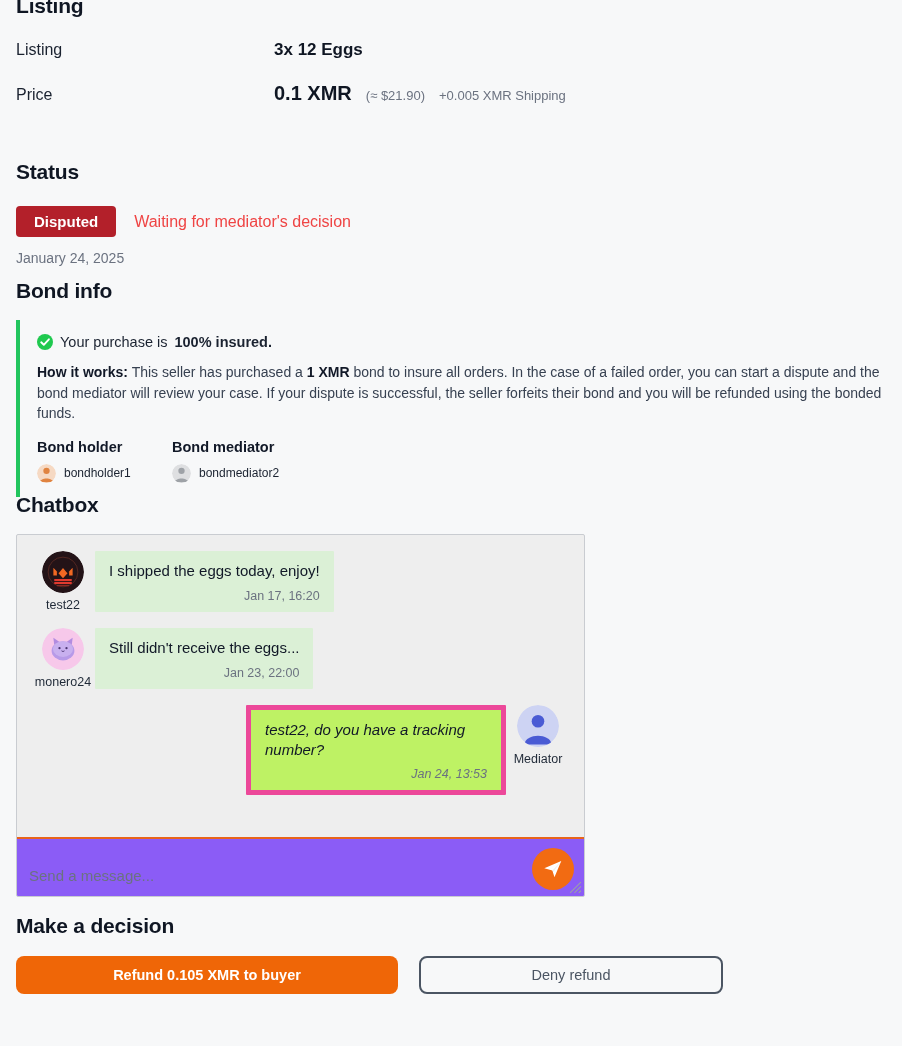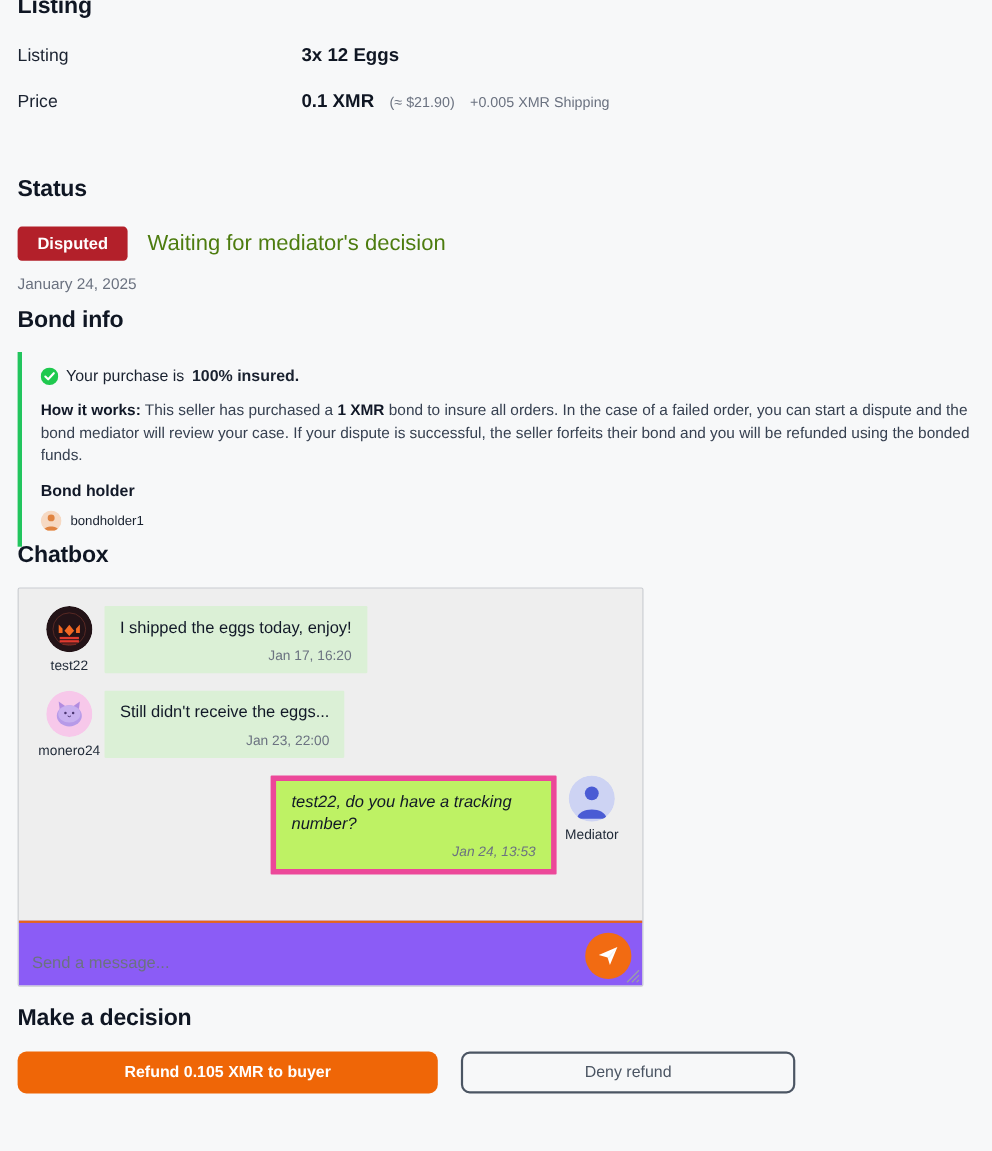--- a/index.html
+++ b/index.html
@@ -17,32 +17,32 @@
     font-size: 21px; font-weight: bold; color: #0f1623;
     margin: 0; letter-spacing: -0.2px;
   }
 
   
   #listing-section { position: absolute; left: 16px; top: -6px; width: 870px; }
   .kv-row { display: flex; align-items: baseline; margin-top: 22px; }
   .kv-label { width: 258px; font-size: 16px; color: #1a2230; }
   .kv-value { font-size: 17px; font-weight: bold; color: #0f1623; }
   .price-wrap { display: flex; align-items: baseline; gap: 14px; }
-  .price-main { font-size: 17px; font-weight: bold; color: #0f1623; }
+  .price-main { font-size: 20px; font-weight: bold; color: #0f1623; }
   .price-usd { font-size: 13px; color: #6b7280; }
   .price-ship { font-size: 13px; color: #6b7280; }
 
   
   #status-section { position: absolute; left: 16px; top: 160px; width: 870px; }
   .status-row { display: flex; align-items: center; gap: 18px; margin-top: 22px; }
   .badge {
     background: #b3202a; color: #ffffff; font-size: 15px; font-weight: bold;
     padding: 7px 18px; border-radius: 4px; line-height: 1.15;
   }
-  .status-text { font-size: 20px; color: #4d7c0f; }
+  .status-text { font-size: 16px; color: #ef4444; }
   .status-date { font-size: 14px; color: #6b7280; margin-top: 13px; }
 
   
   #bond-section { position: absolute; left: 16px; top: 279px; width: 870px; }
   .bond-card {
     border-left: 4px solid #22c55e;
     padding: 14px 0 14px 17px;
     margin-top: 17px;
   }
   .insured-line { display: flex; align-items: center; gap: 7px; font-size: 14.5px; color: #1a2230; }
@@ -161,20 +161,31 @@
       <div class="bond-people">
         <div class="bond-col holder">
           <div class="bond-col-title">Bond holder</div>
           <div class="bond-person">
             <svg class="mini-avatar" viewBox="0 0 24 24">
               <circle cx="12" cy="12" r="12" fill="#f6d9c3"></circle>
               <circle cx="12" cy="8.6" r="4" fill="#e08340"></circle>
               <path d="M3.6 23 C4.6 16.8 19.4 16.8 20.4 23 Z" fill="#e08340"></path>
             </svg>
             <span class="bond-person-name">bondholder1</span>
+          </div>
+        </div>
+        <div class="bond-col">
+          <div class="bond-col-title">Bond mediator</div>
+          <div class="bond-person">
+            <svg class="mini-avatar" viewBox="0 0 24 24">
+              <circle cx="12" cy="12" r="12" fill="#dedfe1"></circle>
+              <circle cx="12" cy="8.6" r="4" fill="#9ea2a7"></circle>
+              <path d="M3.6 23 C4.6 16.8 19.4 16.8 20.4 23 Z" fill="#9ea2a7"></path>
+            </svg>
+            <span class="bond-person-name">bondmediator2</span>
           </div>
         </div>
       </div>
     </div>
   </section>
 
   <section id="chat-section">
     <h2 class="section">Chatbox</h2>
     <div class="chat-frame">
       <div class="chat-scroll">

